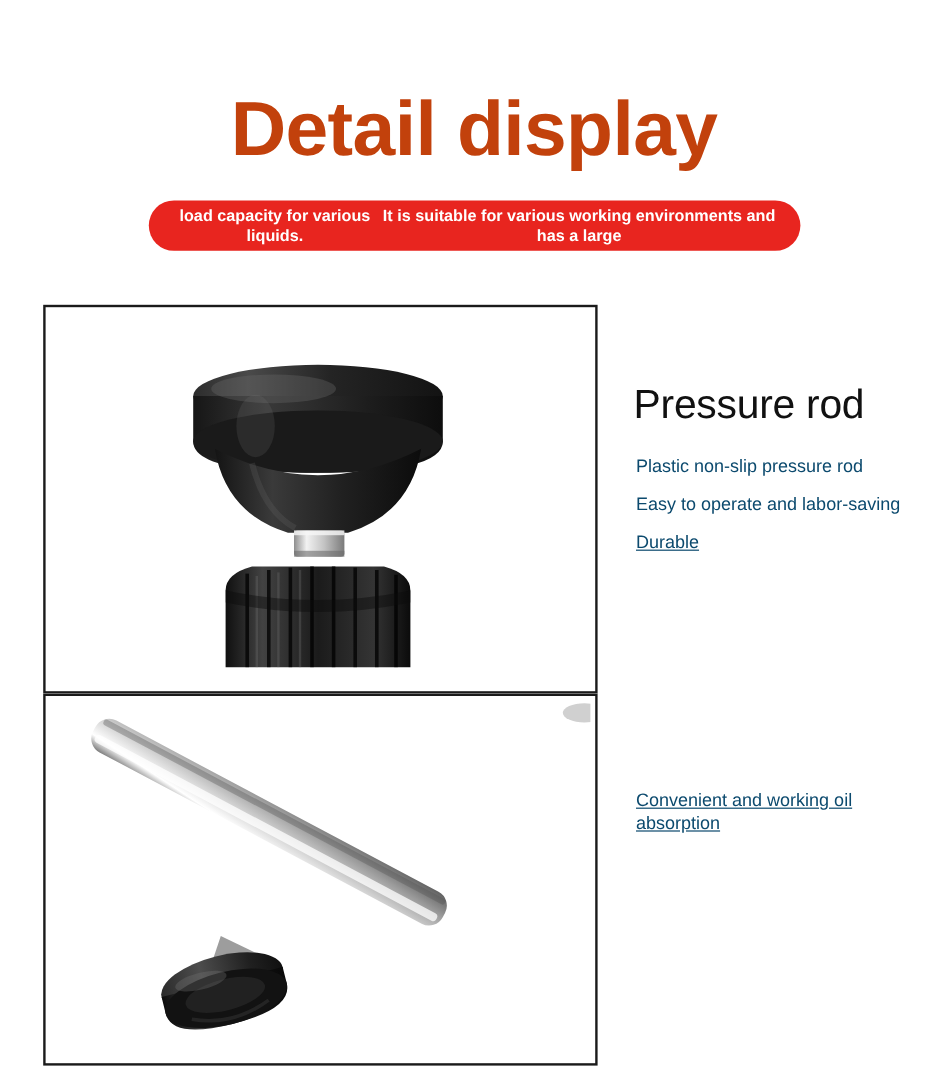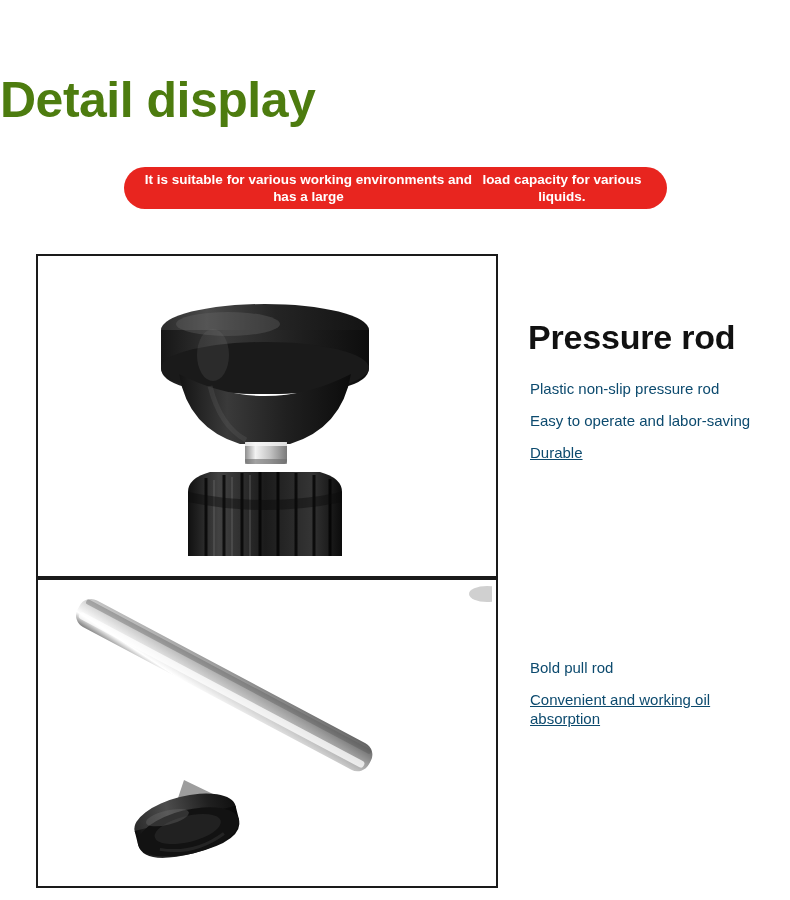--- a/index.html
+++ b/index.html
@@ -20,24 +20,25 @@
     width: 790px;
     height: 900px;
   }
 
   
   .title {
     position: absolute;
     top: 74px;
     left: 0;
     width: 790px;
-    font-size: 50px;
+    text-align: center;
+    font-size: 64px;
     font-weight: bold;
     letter-spacing: -0.5px;
-    color: #4d7c0f;
+    color: #c2410c;
     line-height: 1.05;
   }
 
   .banner {
     position: absolute;
     top: 167px;
     left: 124px;
     width: 543px;
     height: 42px;
     background: #e8251f;
@@ -74,21 +75,21 @@
     width: 458px;
     height: 306px;
   }
 
   
   .block {
     position: absolute;
   }
   .block-heading {
     font-size: 34px;
-    font-weight: bold;
+    font-weight: normal;
     color: #111111;
     margin: 0 0 22px 0;
     letter-spacing: -0.2px;
   }
   .block-line {
     font-size: 15px;
     color: #0c4a6e;
     line-height: 19px;
     margin-bottom: 13px;
     max-width: 250px;
@@ -120,22 +121,22 @@
   }
 </style>
 </head>
 <body>
 
 <div class="page">
 
   <div class="title">Detail display</div>
 
   <div class="banner">
+    <span>load capacity for various liquids.</span>
     <span>It is suitable for various working environments and has a large</span>
-    <span>load capacity for various liquids.</span>
   </div>
 
   <div class="panel panel-top">
     <svg class="art-top" viewBox="0 0 454 316" xmlns="http://www.w3.org/2000/svg">
       <defs>
         <linearGradient id="knobTop" x1="0" y1="0" x2="1" y2="0">
           <stop offset="0%" stop-color="#2c2c2c"></stop>
           <stop offset="22%" stop-color="#4a4a4a"></stop>
           <stop offset="55%" stop-color="#242424"></stop>
           <stop offset="100%" stop-color="#131313"></stop>
@@ -247,17 +248,16 @@
         <path d="M98,238 L98,252 Q98,274 150,274 Q202,274 202,252 L202,238 Z" fill="url(#plungerG)"></path>
         <ellipse cx="150" cy="252" rx="52" ry="22" fill="#121212"></ellipse>
         <ellipse cx="150" cy="249" rx="34" ry="13" fill="#2e2e2e" opacity="0.55"></ellipse>
         <ellipse cx="133" cy="233" rx="22" ry="7" fill="#767676" opacity="0.32"></ellipse>
         <path d="M118,262 Q150,276 184,262" stroke="#5b5b5b" stroke-width="3" fill="none" opacity="0.25"></path>
       </g>
     </svg>
   </div>
 
   <div class="block block-pull">
-    <div class="block-line">Bold pull rod</div>
     <div class="block-line">Convenient and working oil absorption</div>
   </div>
 
 </div>
 
 </body></html>

